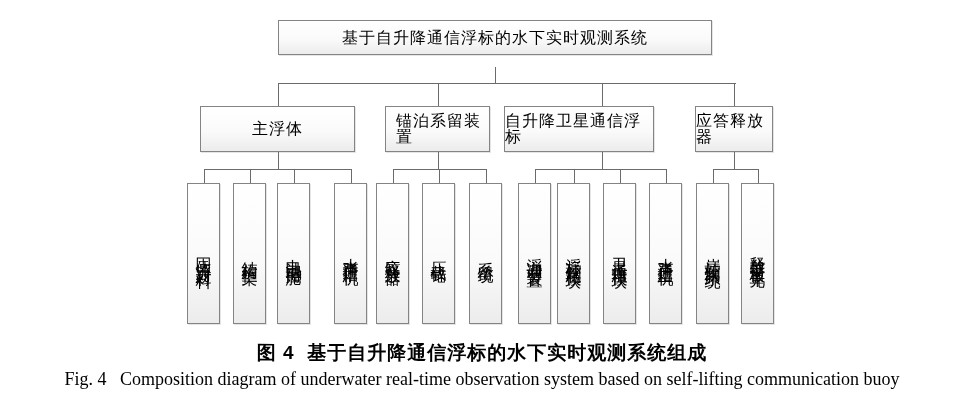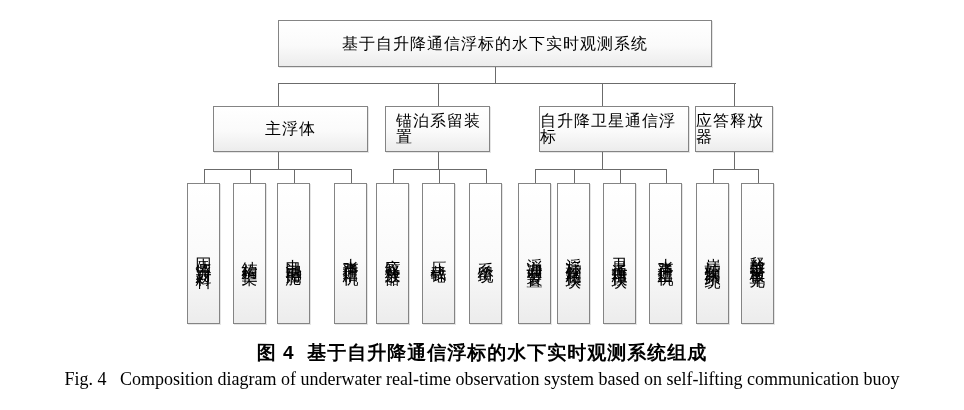--- a/index.html
+++ b/index.html
@@ -16,24 +16,24 @@
     box-shadow: 1px 1px 0 rgba(0,0,0,0.10);
     color: #000;
     display: flex;
     align-items: center;
     justify-content: center;
     font-size: 16px;
     letter-spacing: 1px;
     line-height: 1;
   }
 
-  .root   { left: 278px; top: 20px;  width: 434px; height: 47px; }
-  #g0     { left: 200px; top: 106px; width: 155px; height: 46px; margin-left: 13px; }
+  .root   { left: 278px; top: 20px;  width: 434px; height: 35px; }
+  #g0     { left: 200px; top: 106px; width: 155px; height: 46px; }
   #g1     { left: 385px; top: 106px; width: 105px; height: 46px; padding-left: 10px; }
-  #g2     { left: 539px; top: 106px; width: 150px; height: 46px; }
+  #g2     { left: 504px; top: 106px; width: 150px; height: 46px; }
   #g3     { left: 695px; top: 106px; width: 78px;  height: 46px; }
 
   .leaf {
     top: 183px; width: 33px; height: 141px;
     writing-mode: vertical-rl;
     text-orientation: upright;
     letter-spacing: 3px;
     font-size: 16px;
   }
   #l0  { left: 187px; } #l1  { left: 233px; } #l2  { left: 277px; } #l3  { left: 334px; }

